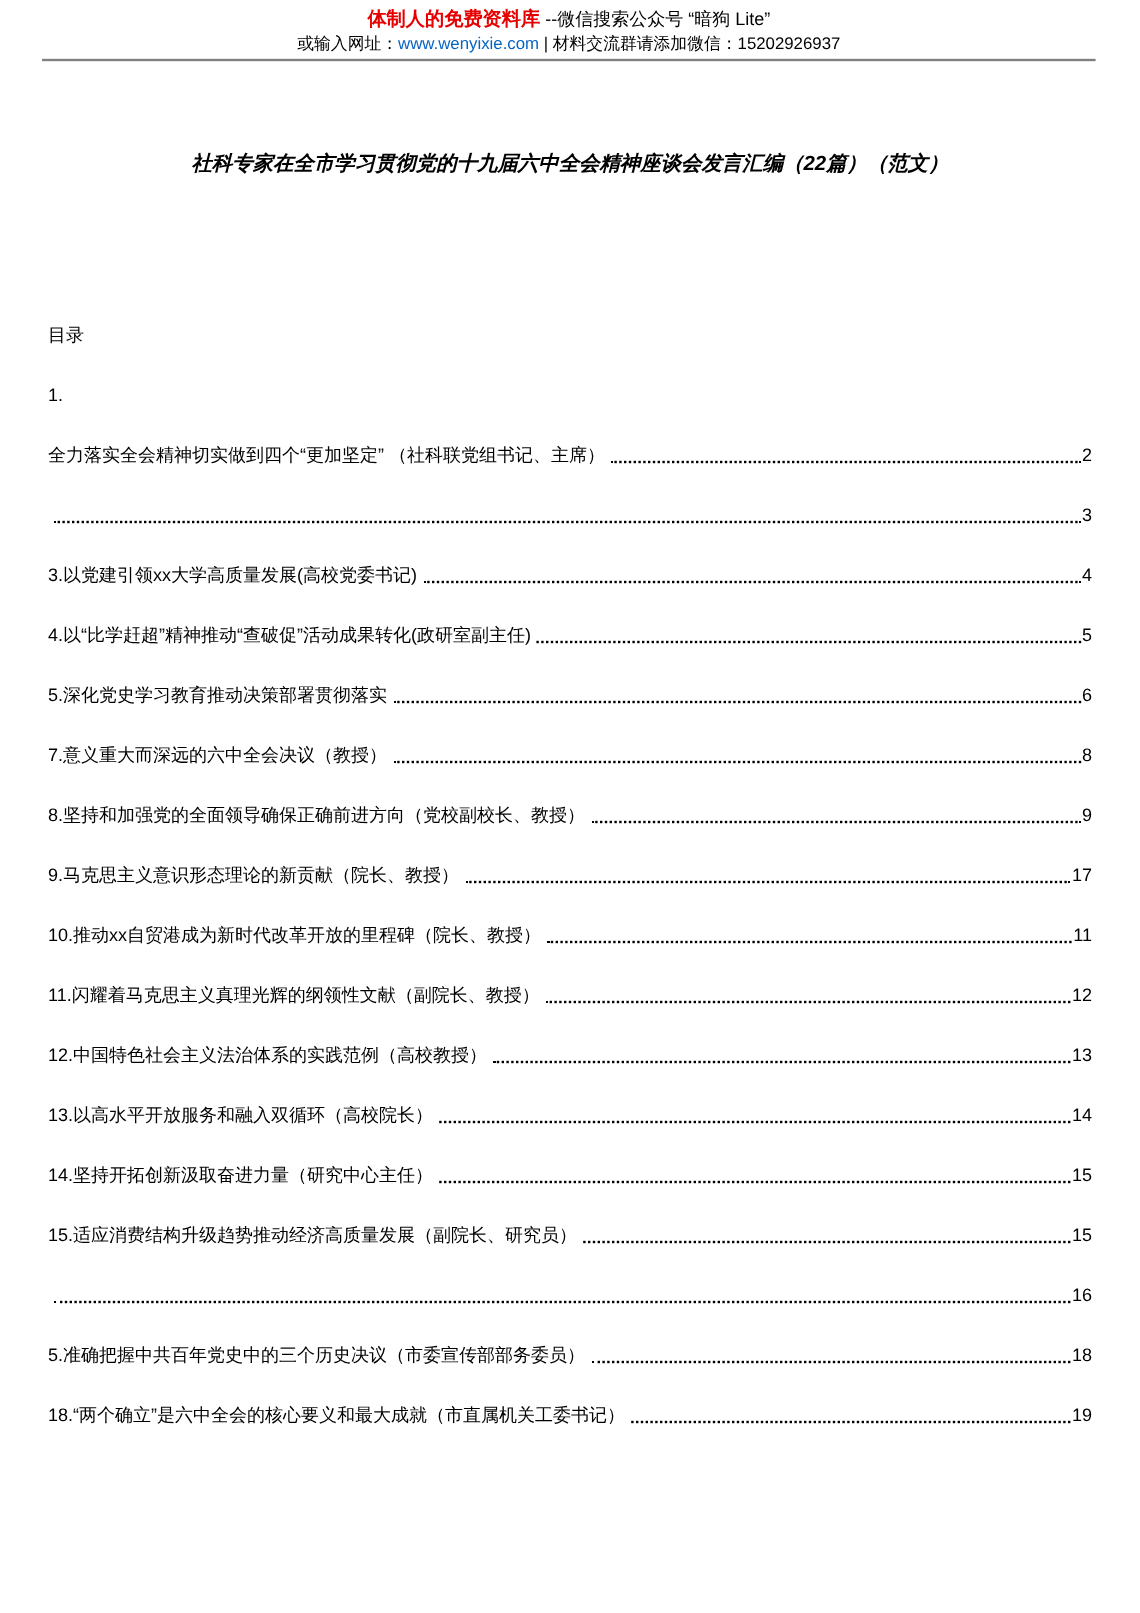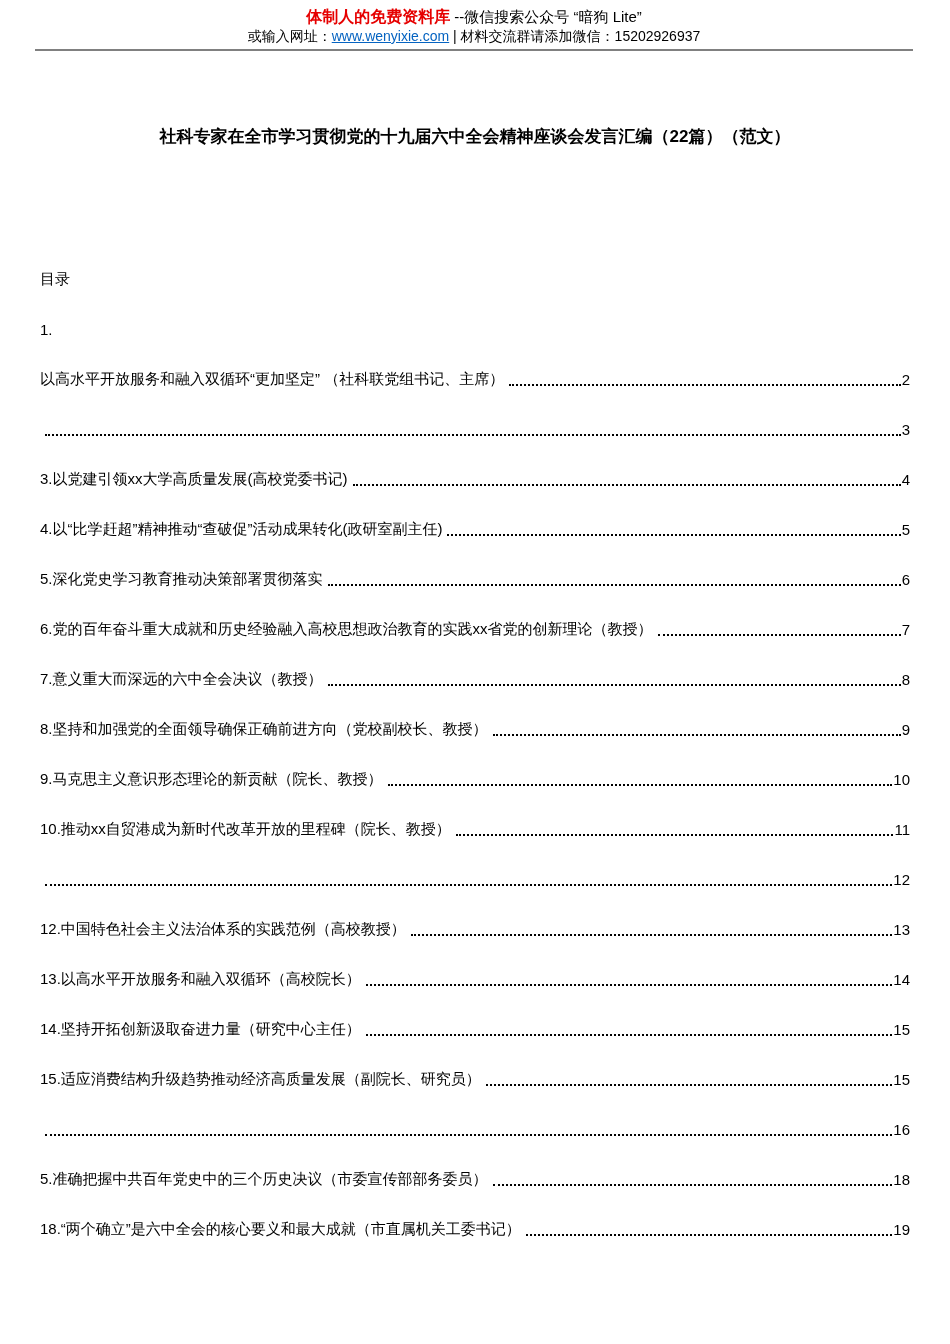--- a/index.html
+++ b/index.html
@@ -25,30 +25,30 @@
   }
   .brand {
     font-weight: bold;
     font-size: 16px;
   }
   .header-line2 {
     font-size: 14px;
     line-height: 19px;
   }
   .weblink {
-    text-decoration: underline;
     cursor: pointer;
   }
   .doc-title {
     margin-top: 74px;
     text-align: center;
     font-weight: bold;
     font-size: 17px;
     line-height: 24px;
     padding: 0 40px;
+    font-style: italic;
   }
   .toc {
     margin: 105px 40px 0 40px;
   }
   .toc-row {
     height: 50px;
     display: flex;
     align-items: center;
     font-size: 15px;
     white-space: nowrap;
@@ -76,21 +76,21 @@
 
 <div class="toc">
   <div class="toc-row no-leader">
     <span class="toc-text">目录</span>
   </div>
   <div id="toc-list">
       <div class="toc-row no-leader">
         <span class="toc-text">1.</span>
       </div>
       <div class="toc-row">
-        <span class="toc-text">以高水平开放服务和融入双循环“更加坚定” （社科联党组书记、主席） </span>
+        <span class="toc-text">全力落实全会精神切实做到四个“更加坚定” （社科联党组书记、主席） </span>
         <span class="leader"></span>
         <span class="toc-page">2</span>
       </div>
       <div class="toc-row">
         <span class="leader"></span>
         <span class="toc-page">3</span>
       </div>
       <div class="toc-row">
         <span class="toc-text">3.以党建引领xx大学高质量发展(高校党委书记)</span>
         <span class="leader"></span>
@@ -100,45 +100,41 @@
         <span class="toc-text">4.以“比学赶超”精神推动“查破促”活动成果转化(政研室副主任)</span>
         <span class="leader"></span>
         <span class="toc-page">5</span>
       </div>
       <div class="toc-row">
         <span class="toc-text">5.深化党史学习教育推动决策部署贯彻落实</span>
         <span class="leader"></span>
         <span class="toc-page">6</span>
       </div>
       <div class="toc-row">
-        <span class="toc-text">6.党的百年奋斗重大成就和历史经验融入高校思想政治教育的实践xx省党的创新理论（教授） </span>
-        <span class="leader"></span>
-        <span class="toc-page">7</span>
-      </div>
-      <div class="toc-row">
         <span class="toc-text">7.意义重大而深远的六中全会决议（教授） </span>
         <span class="leader"></span>
         <span class="toc-page">8</span>
       </div>
       <div class="toc-row">
         <span class="toc-text">8.坚持和加强党的全面领导确保正确前进方向（党校副校长、教授） </span>
         <span class="leader"></span>
         <span class="toc-page">9</span>
       </div>
       <div class="toc-row">
         <span class="toc-text">9.马克思主义意识形态理论的新贡献（院长、教授） </span>
         <span class="leader"></span>
-        <span class="toc-page">10</span>
+        <span class="toc-page">17</span>
       </div>
       <div class="toc-row">
         <span class="toc-text">10.推动xx自贸港成为新时代改革开放的里程碑（院长、教授） </span>
         <span class="leader"></span>
         <span class="toc-page">11</span>
       </div>
       <div class="toc-row">
+        <span class="toc-text">11.闪耀着马克思主义真理光辉的纲领性文献（副院长、教授） </span>
         <span class="leader"></span>
         <span class="toc-page">12</span>
       </div>
       <div class="toc-row">
         <span class="toc-text">12.中国特色社会主义法治体系的实践范例（高校教授） </span>
         <span class="leader"></span>
         <span class="toc-page">13</span>
       </div>
       <div class="toc-row">
         <span class="toc-text">13.以高水平开放服务和融入双循环（高校院长） </span>

